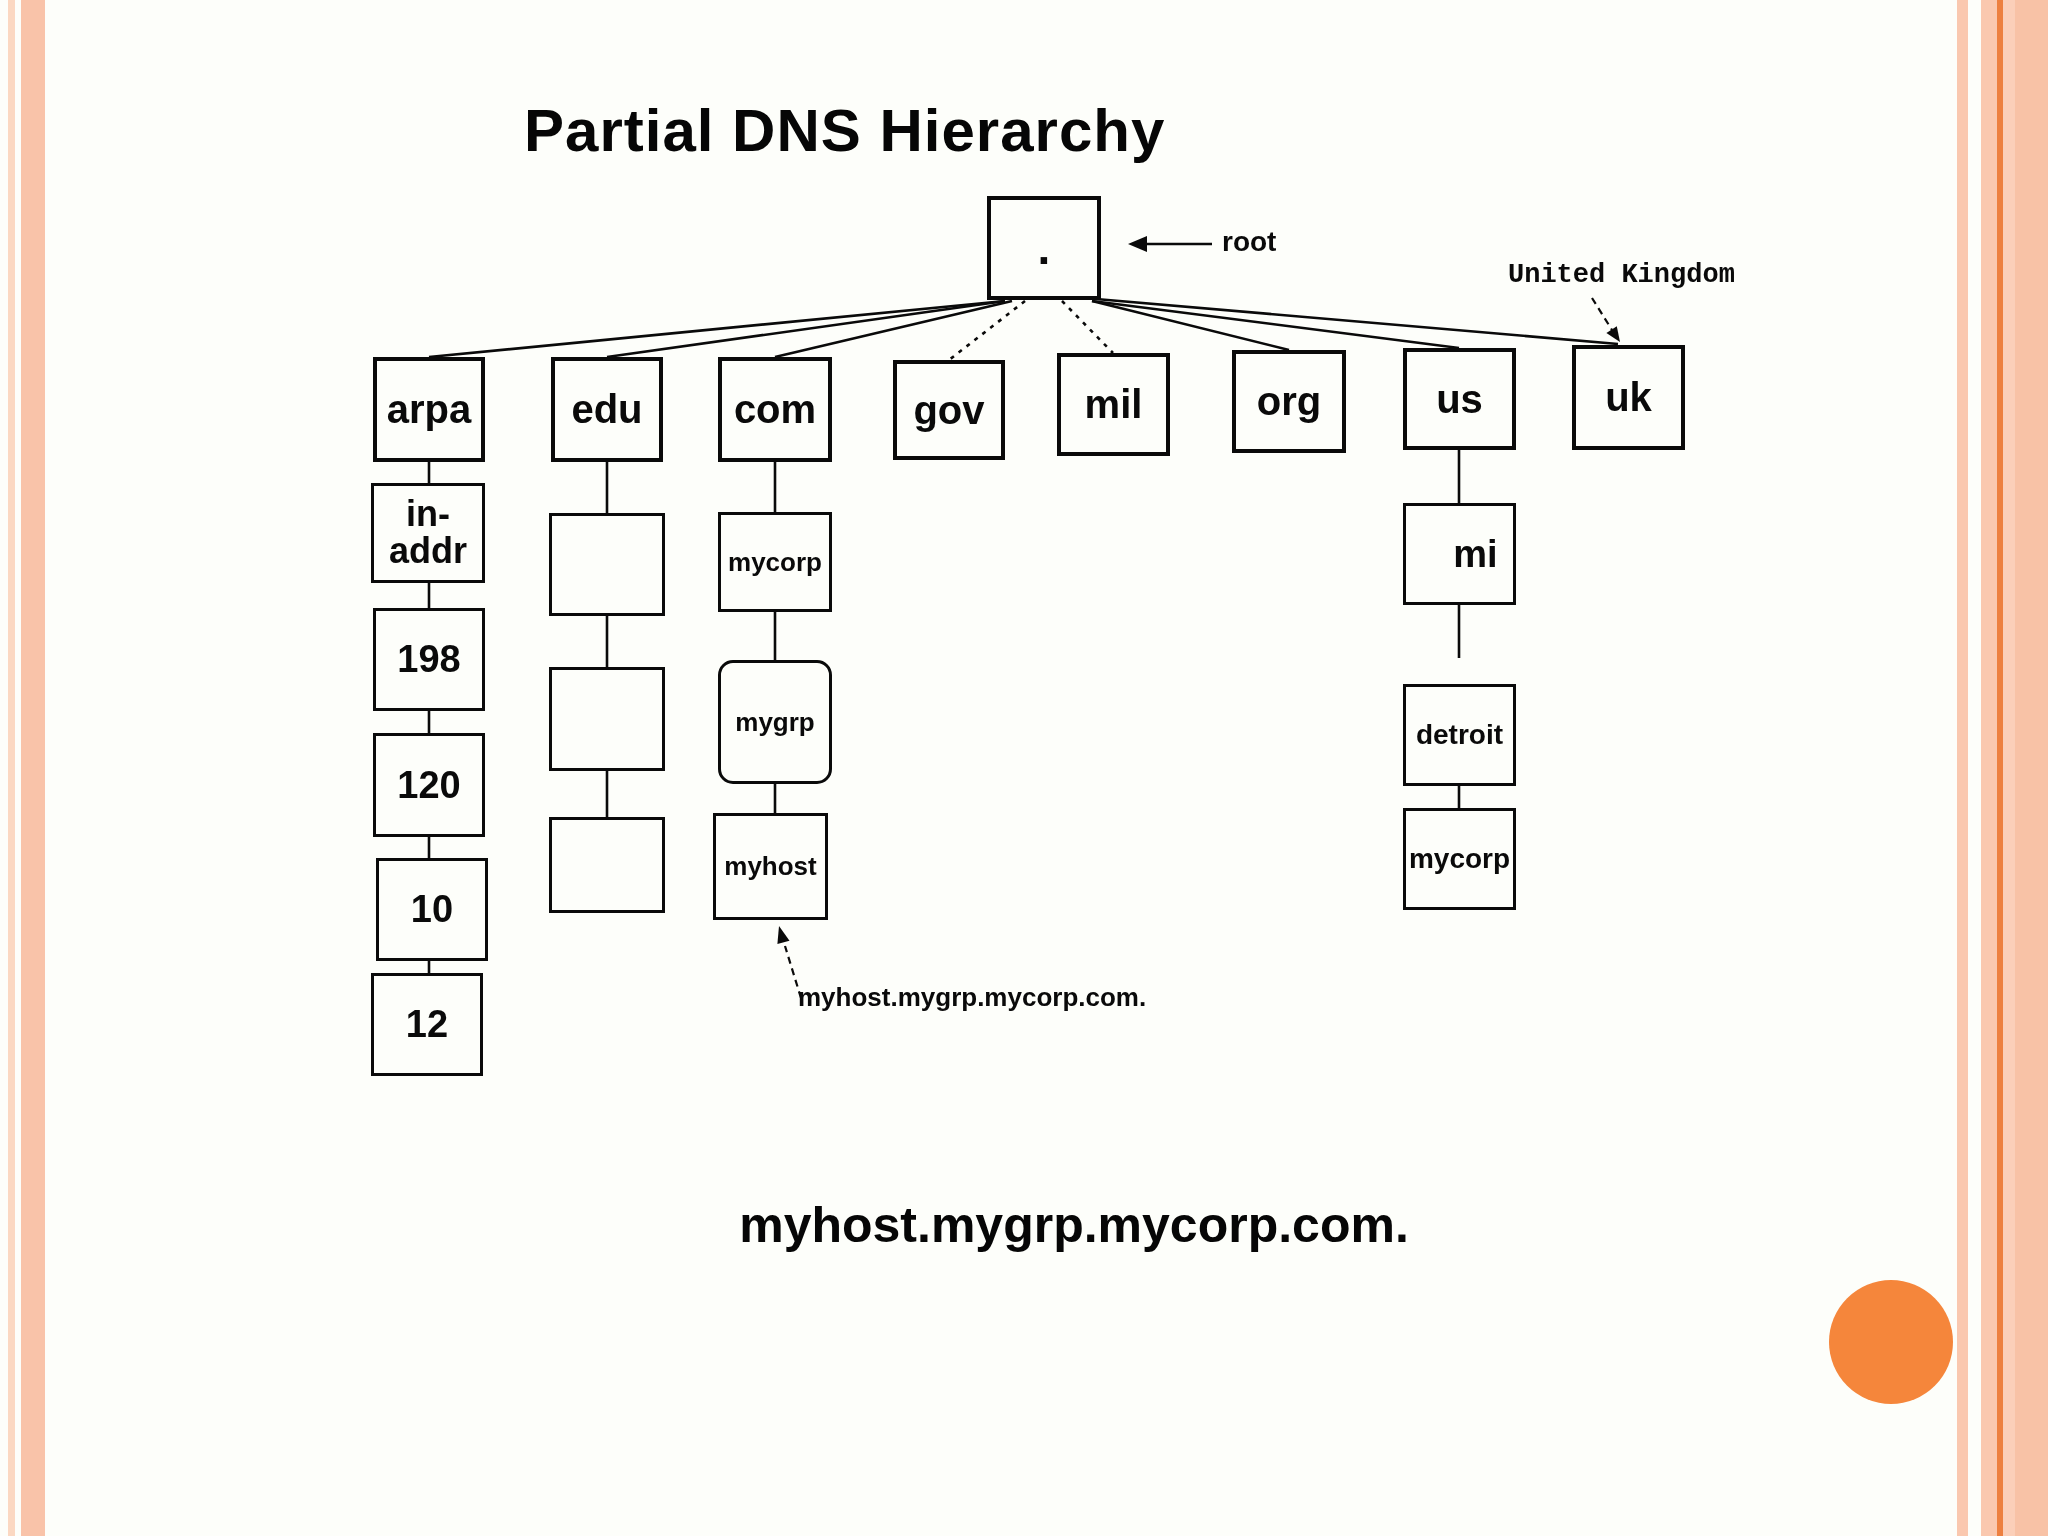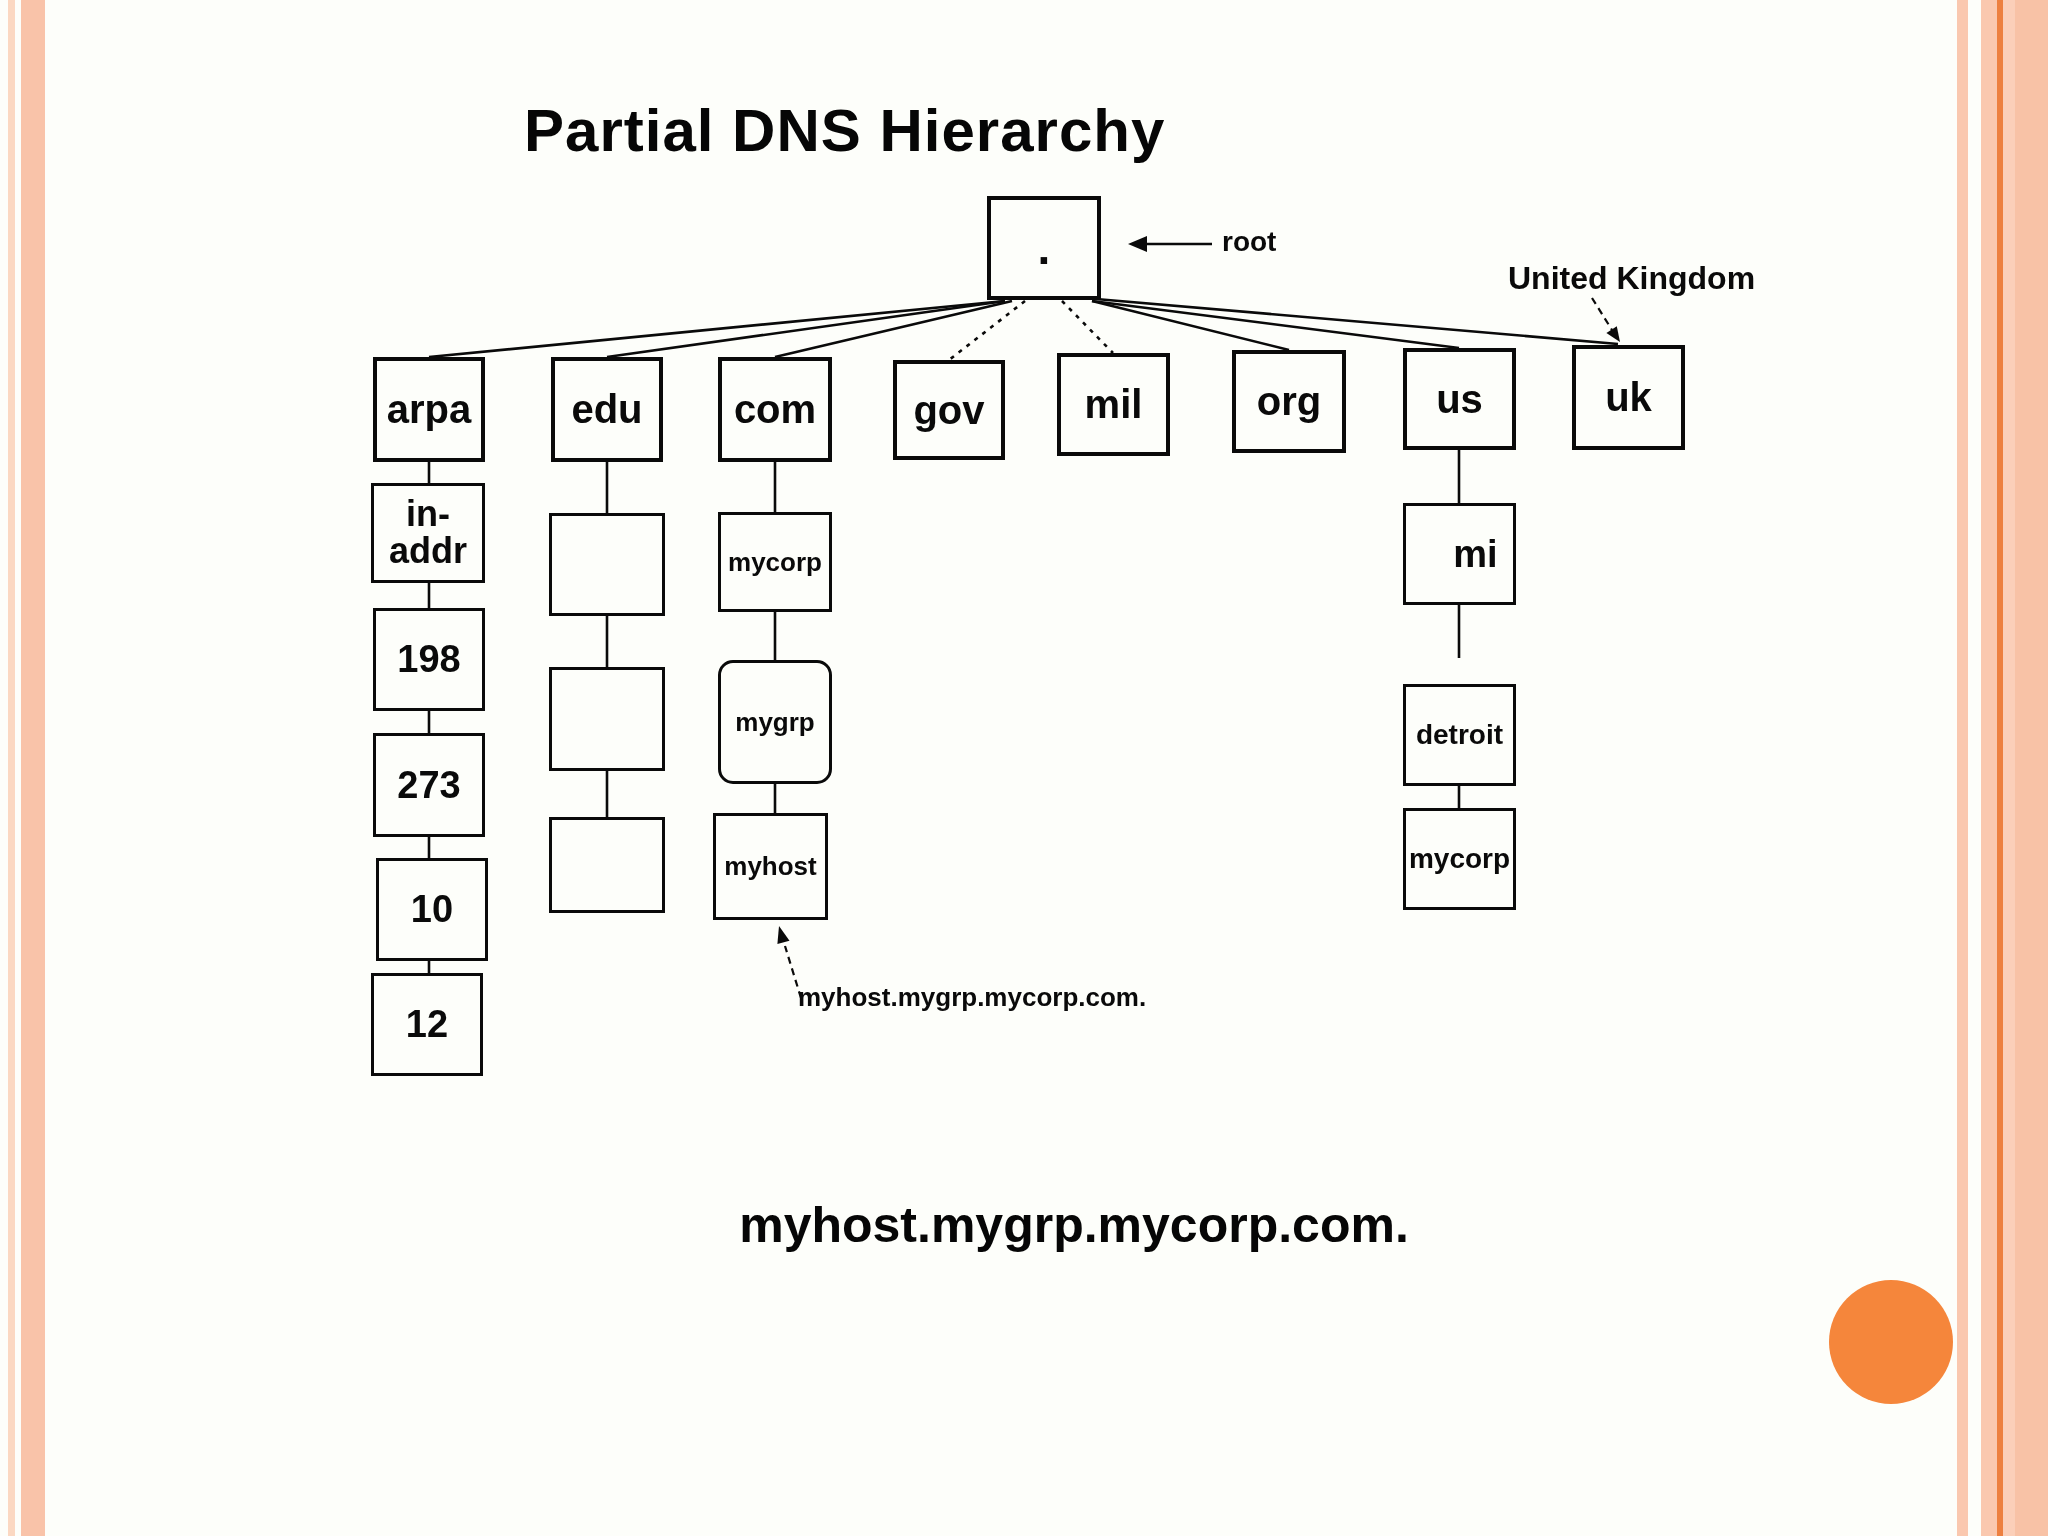--- a/index.html
+++ b/index.html
@@ -64,21 +64,21 @@
   .det-label  { font-size: 28px; }
 
   .pointer-label {
     position: absolute;
     font-weight: bold;
     color: #0a0a0a;
     white-space: nowrap;
     z-index: 3;
   }
   .root-ptr   { left: 1222px; top: 226px; font-size: 28px; }
-  .uk-ptr     { left: 1508px; top: 260px; font-size: 32px; }
+  .uk-ptr     { left: 1508px; top: 260px; font-size: 27px; font-family: Liberation Mono, monospace; }
   .myhost-ptr { left: 798px;  top: 982px; font-size: 26px; }
 
   .footer-fqdn {
     position: absolute;
     left: 574px;
     top: 1196px;
     width: 1000px;
     text-align: center;
     font-size: 50px;
     font-weight: bold;
@@ -185,21 +185,21 @@
   <div class="node tld" style="left:718px;  top:357px; width:114px; height:105px;">com</div>
   <div class="node tld" style="left:893px;  top:360px; width:112px; height:100px;">gov</div>
   <div class="node tld" style="left:1057px; top:353px; width:113px; height:103px;">mil</div>
   <div class="node tld" style="left:1232px; top:350px; width:114px; height:103px;">org</div>
   <div class="node tld" style="left:1403px; top:348px; width:113px; height:102px;">us</div>
   <div class="node tld" style="left:1572px; top:345px; width:113px; height:105px;">uk</div>
 
   <div class="node inaddr" style="left:371px; top:483px; width:114px; height:100px;">in-
 addr</div>
   <div class="node mid-label" style="left:373px; top:608px; width:112px; height:103px;">198</div>
-  <div class="node mid-label" style="left:373px; top:733px; width:112px; height:104px;">273</div>
+  <div class="node mid-label" style="left:373px; top:733px; width:112px; height:104px;">120</div>
   <div class="node mid-label" style="left:376px; top:858px; width:112px; height:103px;">10</div>
   <div class="node mid-label" style="left:371px; top:973px; width:112px; height:103px;">12</div>
 
   <div class="node" style="left:549px; top:513px; width:116px; height:103px;"></div>
   <div class="node" style="left:549px; top:667px; width:116px; height:104px;"></div>
   <div class="node" style="left:549px; top:817px; width:116px; height:96px;"></div>
 
   <div class="node small-label" style="left:718px; top:512px; width:114px; height:100px;">mycorp</div>
   <div class="node small-label" style="left:718px; top:660px; width:114px; height:124px;border-radius:15px;">mygrp</div>
   <div class="node small-label" style="left:713px; top:813px; width:115px; height:107px;">myhost</div>

